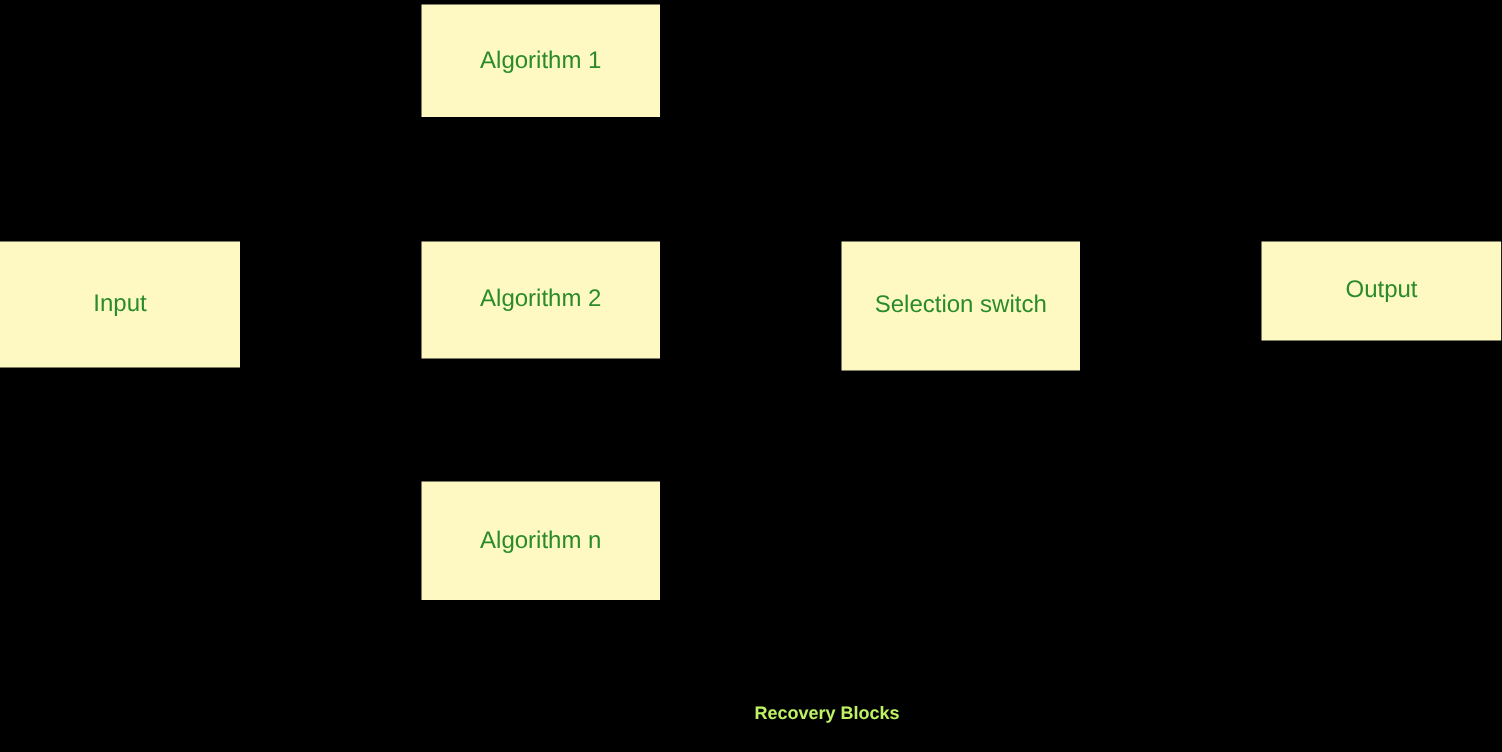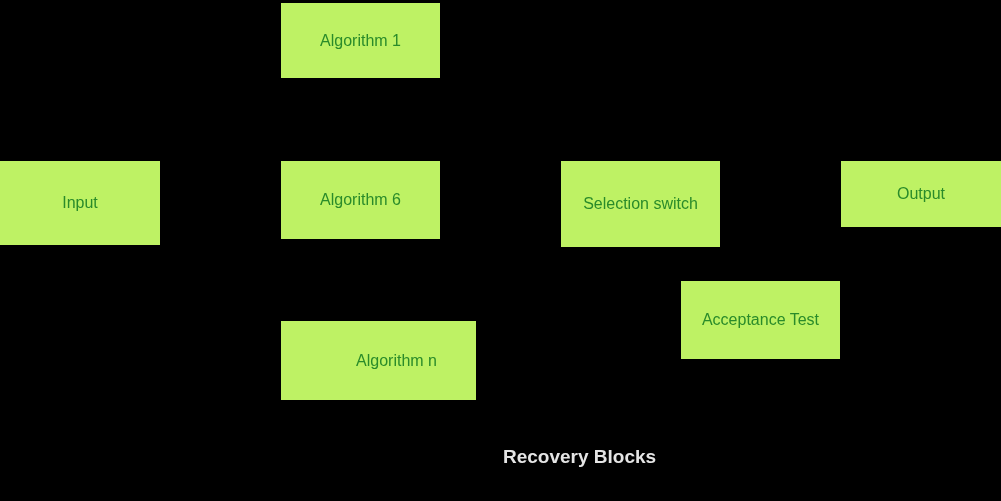--- a/index.html
+++ b/index.html
@@ -10,74 +10,71 @@
   .canvas {
     position: relative;
     width: 1001px;
     height: 501px;
     background: #000000;
     overflow: hidden;
     font-family: "Liberation Sans", sans-serif;
   }
   .node {
     position: absolute;
-    background: #bef264;
+    background: #fef9c3;
     color: #2a8b2a;
     font-size: 16px;
     display: flex;
     align-items: center;
     justify-content: center;
     text-align: center;
     white-space: nowrap;
   }
   .node-input            { left: 0px;   top: 161px; width: 160px; height: 84px; }
   .node-algorithm-1      { left: 281px; top: 3px;   width: 159px; height: 75px; }
   .node-algorithm-2      { left: 281px; top: 161px; width: 159px; height: 78px; }
-  .node-algorithm-n      { left: 281px; top: 321px; width: 159px; height: 79px; padding-left: 36px; }
+  .node-algorithm-n      { left: 281px; top: 321px; width: 159px; height: 79px; }
   .node-selection-switch { left: 561px; top: 161px; width: 159px; height: 86px; }
   .node-acceptance-test  { left: 681px; top: 281px; width: 159px; height: 78px; }
   .node-output           { left: 841px; top: 161px; width: 160px; height: 66px; }
   .caption {
     position: absolute;
     left: 503px;
-    top: 446px;
-    color: #e5e5e5;
-    font-size: 19px;
+    top: 468px;
+    color: #bef264;
+    font-size: 12px;
     font-weight: bold;
     white-space: nowrap;
   }
 </style>
 </head>
 <body>
 
 <div class="canvas">
 
   <div class="node node-input">
     <span>Input</span>
   </div>
 
   <div class="node node-algorithm-1">
     <span>Algorithm 1</span>
   </div>
 
   <div class="node node-algorithm-2">
-    <span>Algorithm 6</span>
+    <span>Algorithm 2</span>
   </div>
 
   <div class="node node-algorithm-n">
     <span>Algorithm n</span>
   </div>
 
   <div class="node node-selection-switch">
     <span>Selection switch</span>
   </div>
 
-  <div class="node node-acceptance-test">
-    <span>Acceptance Test</span>
-  </div>
 
   <div class="node node-output">
     <span>Output</span>
   </div>
 
   <div class="caption">Recovery Blocks</div>
 
 </div>
 
 </body></html>

